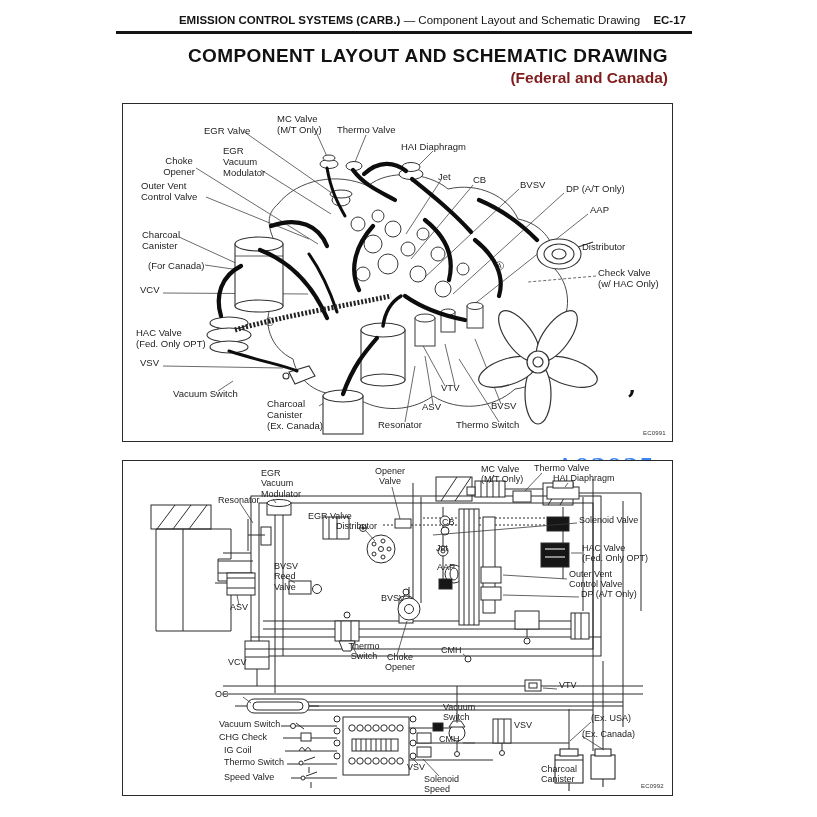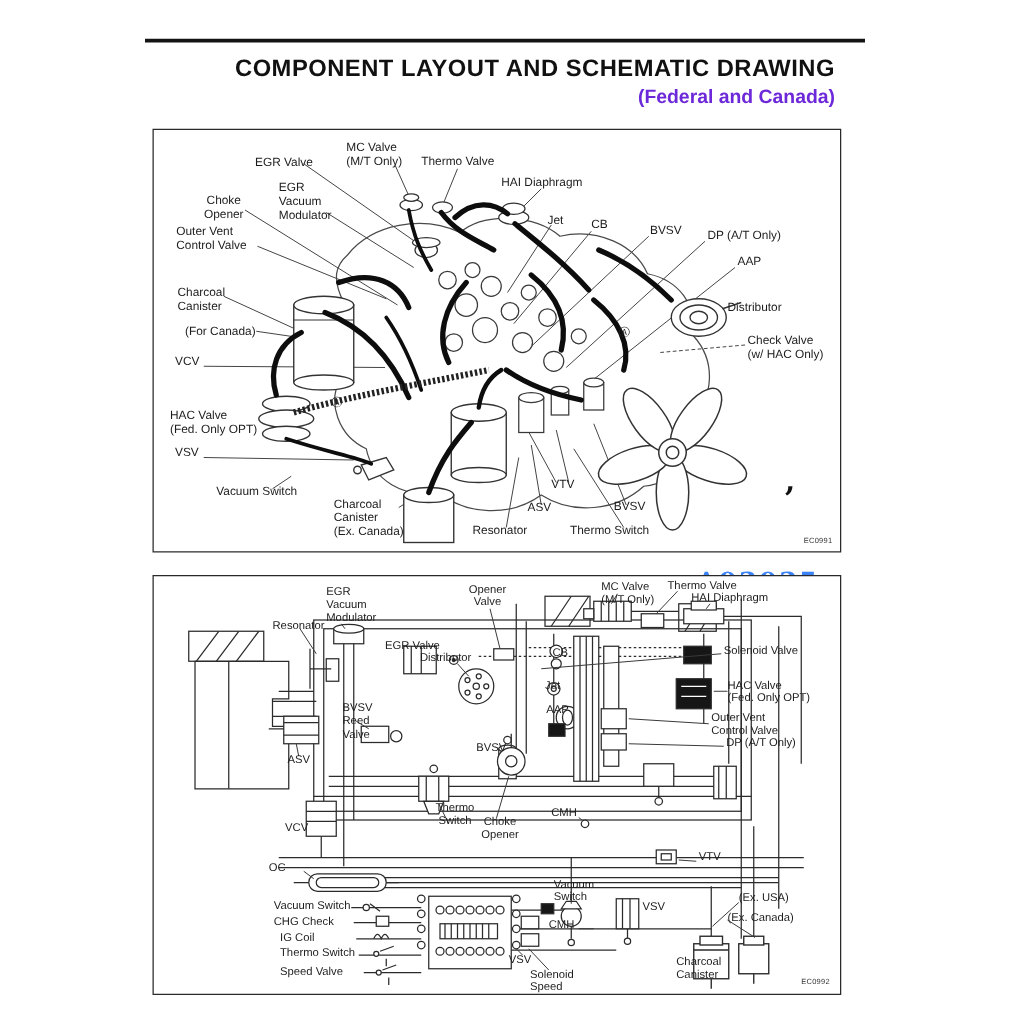--- a/index.html
+++ b/index.html
@@ -7,21 +7,21 @@
         font-family:"Liberation Sans",sans-serif;color:#1a1a1a;}
   
   .hdr{position:absolute;top:14px;left:116px;width:570px;text-align:right;
        font-size:11.5px;white-space:nowrap;letter-spacing:0px;color:#151515;}
   .hdr .b{font-weight:bold;}
   .hdr .pg{font-weight:bold;margin-left:10px;}
   .hdr-rule{position:absolute;top:31px;left:116px;width:576px;height:3px;background:#141414;}
   
   .title1{position:absolute;top:45px;right:149px;font-size:19px;font-weight:bold;
           letter-spacing:0.4px;color:#111;}
-  .title2{position:absolute;top:69px;right:149px;font-size:15.5px;font-weight:bold;color:#6d28d9;}
+  .title2{position:absolute;top:69px;right:149px;font-size:15.5px;font-weight:bold;color:#7f1d1d;}
   
   .panel{position:absolute;border:1.6px solid #2a2a2a;background:#fff;box-sizing:border-box;}
   .panel svg{position:absolute;left:0;top:0;}
   #panel-top{left:122px;top:103px;width:551px;height:339px;}
   #panel-bottom{left:122px;top:460px;width:551px;height:336px;}
   
   .lbl{position:absolute;font-size:9.5px;line-height:1.14;white-space:pre-line;color:#1c1c1c;}
   #panel-bottom .lbl{font-size:9px;}
   .lbl.c{text-align:center;}
   .figcode{position:absolute;font-family:"DejaVu Serif",serif;font-weight:bold;
@@ -29,20 +29,26 @@
   .quote{position:absolute;font-size:26px;font-weight:bold;color:#111;
          font-family:"DejaVu Serif",serif;}
   .refcode{position:absolute;font-size:6px;color:#333;letter-spacing:0.2px;}
   .amark{position:absolute;font-size:9px;color:#222;}
 </style>
 </head>
 <body>
 
 <div class="page">
 
+  <div class="hdr">
+    <span class="b">EMISSION CONTROL SYSTEMS (CARB.)</span>
+    <span>—</span>
+    <span>Component Layout and Schematic Drawing</span>
+    <span class="pg">EC-17</span>
+  </div>
   <div class="hdr-rule"></div>
 
   <div class="title1">COMPONENT LAYOUT AND SCHEMATIC DRAWING</div>
   <div class="title2">(Federal and Canada)</div>
 
   <div class="panel" id="panel-top">
     <svg width="548" height="336" viewBox="0 0 548 336">
       <g stroke="#454545" stroke-width="0.8" fill="none">
         <path d="M120,27 L213,92"></path>
           <path d="M193,28 L206,57"></path>

